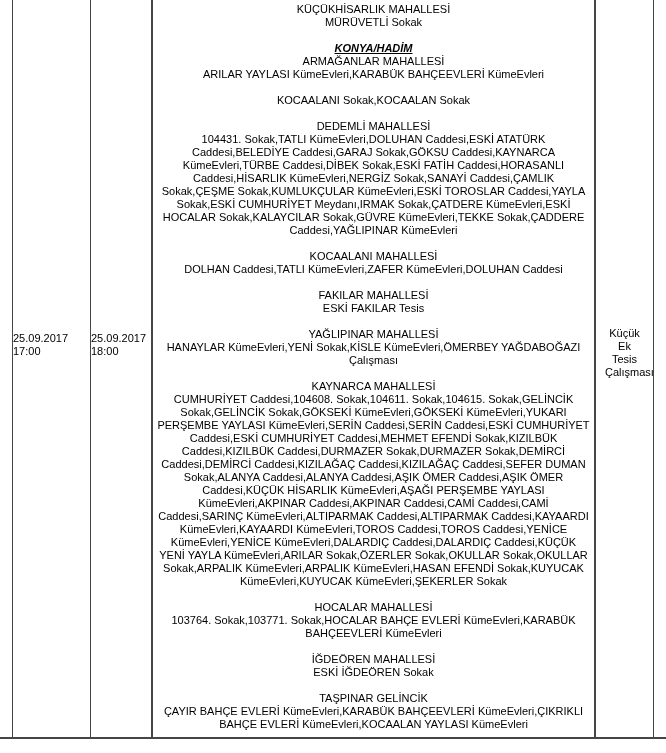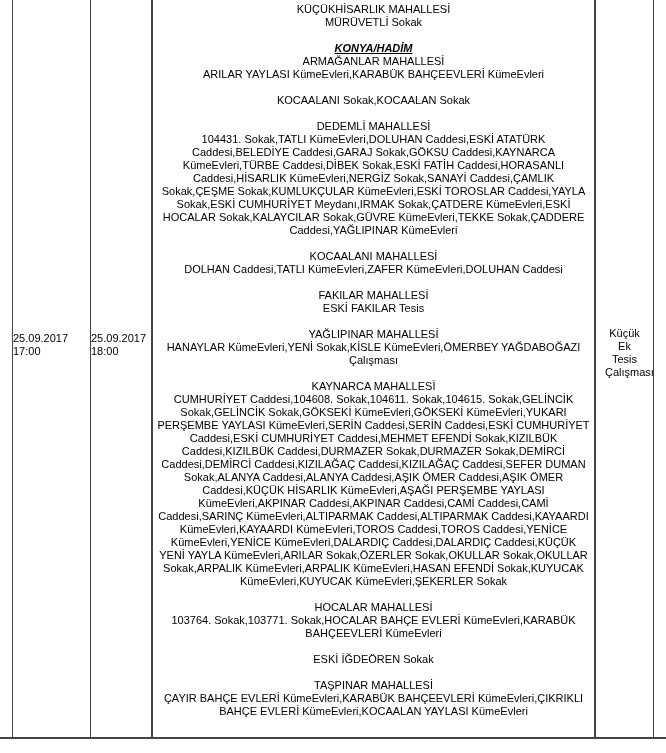--- a/index.html
+++ b/index.html
@@ -126,24 +126,25 @@
         </div>
         <div class="block">
           <div class="block-title">KAYNARCA MAHALLESİ</div>
           <div class="block-streets">CUMHURİYET Caddesi,104608. Sokak,104611. Sokak,104615. Sokak,GELİNCİK Sokak,GELİNCİK Sokak,GÖKSEKİ KümeEvleri,GÖKSEKİ KümeEvleri,YUKARI PERŞEMBE YAYLASI KümeEvleri,SERİN Caddesi,SERİN Caddesi,ESKİ CUMHURİYET Caddesi,ESKİ CUMHURİYET Caddesi,MEHMET EFENDİ Sokak,KIZILBÜK Caddesi,KIZILBÜK Caddesi,DURMAZER Sokak,DURMAZER Sokak,DEMİRCİ Caddesi,DEMİRCİ Caddesi,KIZILAĞAÇ Caddesi,KIZILAĞAÇ Caddesi,SEFER DUMAN Sokak,ALANYA Caddesi,ALANYA Caddesi,AŞIK ÖMER Caddesi,AŞIK ÖMER Caddesi,KÜÇÜK HİSARLIK KümeEvleri,AŞAĞI PERŞEMBE YAYLASI KümeEvleri,AKPINAR Caddesi,AKPINAR Caddesi,CAMİ Caddesi,CAMİ Caddesi,SARINÇ KümeEvleri,ALTIPARMAK Caddesi,ALTIPARMAK Caddesi,KAYAARDI KümeEvleri,KAYAARDI KümeEvleri,TOROS Caddesi,TOROS Caddesi,YENİCE KümeEvleri,YENİCE KümeEvleri,DALARDIÇ Caddesi,DALARDIÇ Caddesi,KÜÇÜK YENİ YAYLA KümeEvleri,ARILAR Sokak,ÖZERLER Sokak,OKULLAR Sokak,OKULLAR Sokak,ARPALIK KümeEvleri,ARPALIK KümeEvleri,HASAN EFENDİ Sokak,KUYUCAK KümeEvleri,KUYUCAK KümeEvleri,ŞEKERLER Sokak</div>
         </div>
         <div class="block">
           <div class="block-title">HOCALAR MAHALLESİ</div>
           <div class="block-streets">103764. Sokak,103771. Sokak,HOCALAR BAHÇE EVLERİ KümeEvleri,KARABÜK BAHÇEEVLERİ KümeEvleri</div>
         </div>
         <div class="block">
+          <div class="block-title">İĞDEÖREN MAHALLESİ</div>
           <div class="block-streets">ESKİ İĞDEÖREN Sokak</div>
         </div>
         <div class="block">
-          <div class="block-title">TAŞPINAR MAHALLESİ</div>
+          <div class="block-title">TAŞPINAR GELİNCİK</div>
           <div class="block-streets">ÇAYIR BAHÇE EVLERİ KümeEvleri,KARABÜK BAHÇEEVLERİ KümeEvleri,ÇIKRIKLI BAHÇE EVLERİ KümeEvleri,KOCAALAN YAYLASI KümeEvleri</div>
         </div>
       </div>
   </div>
 
   <div class="cell cell-work">
     <div class="worktype">Küçük Ek Tesis Çalışması</div>
   </div>
 
 </div>

